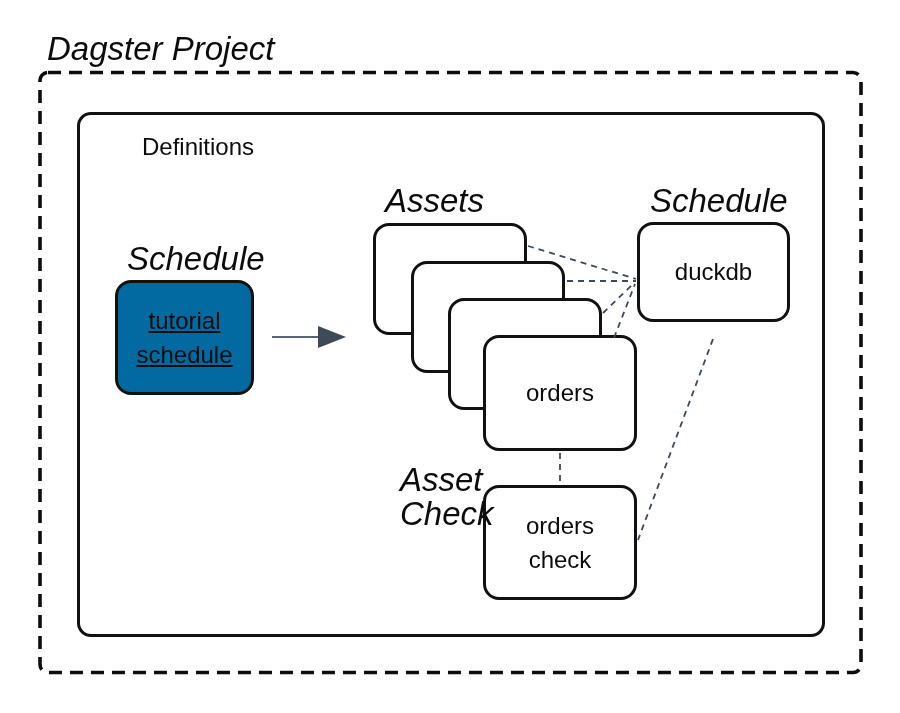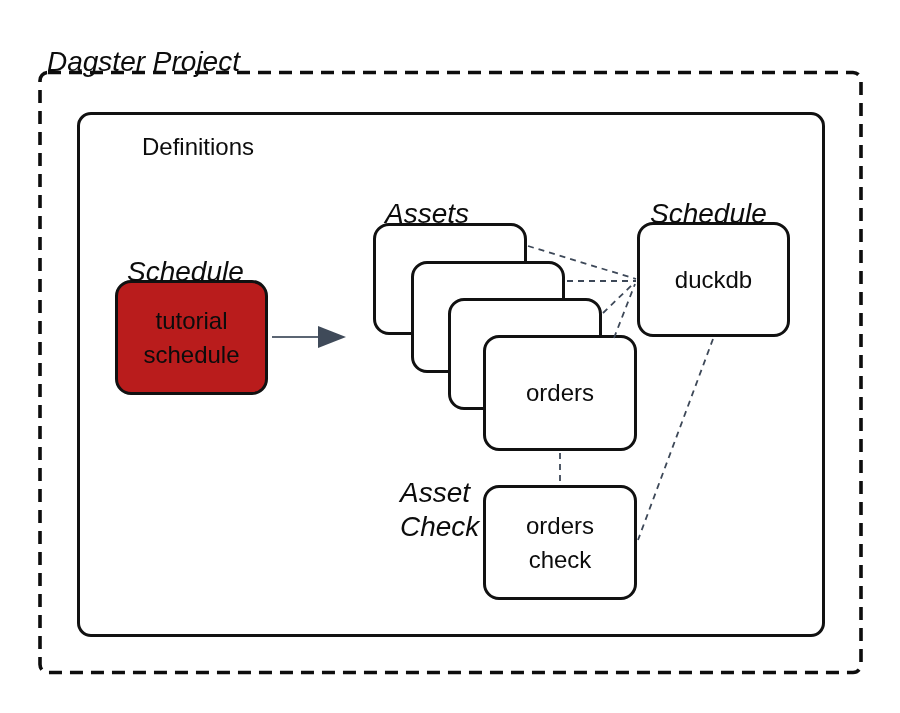--- a/index.html
+++ b/index.html
@@ -18,27 +18,26 @@
   .layer-svg {
     position: absolute;
     left: 0; top: 0;
     width: 900px; height: 713px;
     pointer-events: none;
     z-index: 6;
   }
   .label {
     position: absolute;
     font-style: italic;
-    font-size: 28px;
+    font-size: 33px;
     font-weight: 500;
     line-height: 30px;
     white-space: nowrap;
     color: #0c0c0c;
     z-index: 4;
-    margin-top: 13px;
   }
   .label-regular {
     position: absolute;
     font-style: normal;
     font-size: 24px;
     font-weight: 400;
     line-height: 30px;
     white-space: nowrap;
     color: #0c0c0c;
     z-index: 4;
@@ -62,26 +61,26 @@
   }
   .definitions-box {
     position: absolute;
     left: 77px; top: 112px;
     width: 748px; height: 525px;
     border: 3px solid #111111;
     border-radius: 14px;
     background: transparent;
     z-index: 1;
   }
-  .schedule-node { left: 115px; top: 280px; width: 153px; height: 115px; background: #b91c1c; }
+  .schedule-node { left: 115px; top: 280px; width: 139px; height: 115px; background: #0369a1; text-decoration: underline; }
   .asset-box-1 { left: 373px; top: 223px; width: 154px; height: 112px; z-index: 2; }
   .asset-box-2 { left: 411px; top: 261px; width: 154px; height: 112px; z-index: 3; }
   .asset-box-3 { left: 448px; top: 298px; width: 154px; height: 112px; z-index: 4; }
   .aggregation-node { left: 483px; top: 335px; width: 154px; height: 116px; z-index: 5; }
-  .duckdb-node { left: 637px; top: 222px; width: 153px; height: 115px; }
+  .duckdb-node { left: 637px; top: 222px; width: 153px; height: 100px; }
   .check-node { left: 483px; top: 485px; width: 154px; height: 115px; }
 
   .title-label { left: 47px; top: 34px; }
   .definitions-label { left: 98px; top: 132px; }
   .schedule-label { left: 127px; top: 244px; }
   .assets-label { left: 385px; top: 186px; text-align: right; }
   .resource-label { left: 650px; top: 186px; }
   .asset-check-label { left: 400px; top: 463px; line-height: 34px; white-space: normal; }
   .asset-check-label span { display: block; }
 </style>

